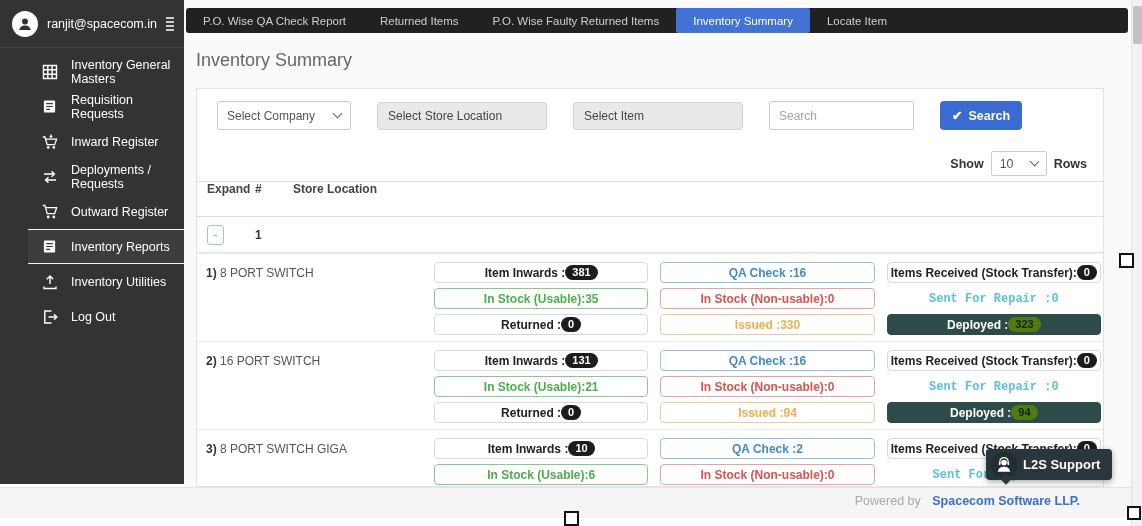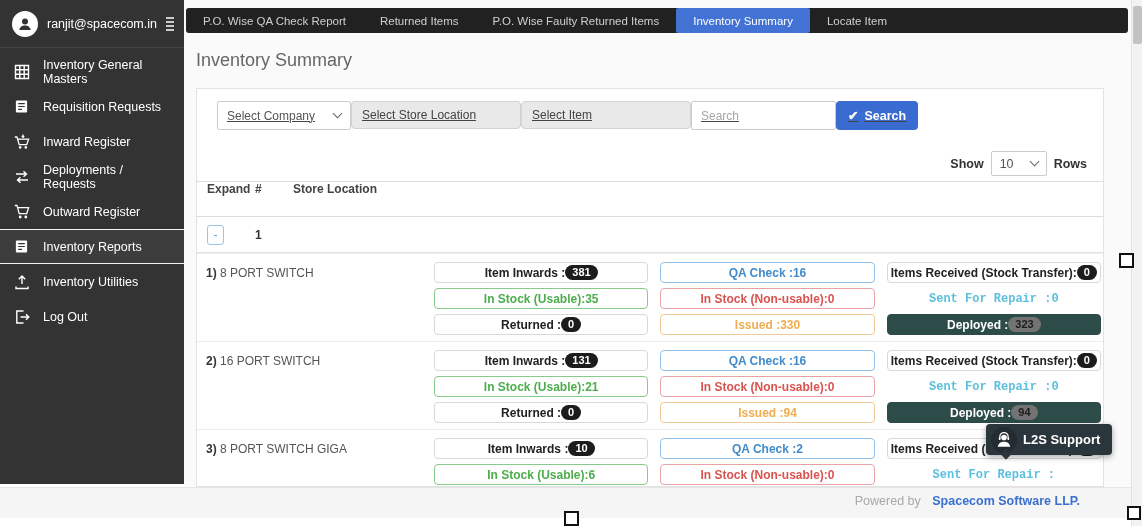--- a/index.html
+++ b/index.html
@@ -10,39 +10,39 @@
   }
 
   
   .sidebar { position:absolute; left:0; top:0; width:184px; height:484px; background:#333; z-index:5; }
   .user-row { display:flex; align-items:center; gap:9px; height:48px; padding:0 10px 0 12px;
               border-bottom:1px solid rgba(255,255,255,.09); }
   .avatar { width:26px; height:26px; border-radius:50%; background:#fff; display:flex; align-items:center; justify-content:center; flex:0 0 26px; }
   .user-email { color:#fff; font-size:12.5px; flex:1; }
   .hamburger { width:18px; display:flex; flex-direction:column; gap:2px; cursor:pointer; }
   .hamburger span { display:block; height:2px; background:#ccc; }
-  .menu { padding-top:6px; }
+  .menu { padding-top:6px;padding-left:28px; }
   .menu-item { display:flex; align-items:center; gap:13px; height:35px; padding:0 10px 0 13px;
                color:#fff; font-size:12.5px; cursor:pointer; }
   .menu-item .mi-icon { width:17px; height:17px; flex:0 0 17px; display:flex; align-items:center; justify-content:center; }
   .menu-item.active { background:#3d3d3d; border-top:1px solid #f2f2f2; border-bottom:1px solid #f2f2f2; }
 
   
   .main-bg { position:absolute; left:184px; top:0; width:958px; height:487px; background:#fafafa; }
   .topnav { position:absolute; left:186px; top:8px; width:942px; height:25px; background:#212121;
             border-radius:3px; display:flex; align-items:stretch; z-index:4; }
   .tab { display:flex; align-items:center; padding:12px 17px; color:#cfcfcf; font-size:11.5px; cursor:pointer; white-space:nowrap; }
   .tab.active { background:#4272d3; color:#fff; border-radius:2px; }
 
   .page-title { position:absolute; left:196px; top:50px; font-size:18px; color:#666; z-index:3; }
 
   
   .card { position:absolute; left:196px; top:88px; width:908px; height:399px; background:#fff;
           border:1px solid #e2e2e2; overflow:hidden; z-index:3; }
-  .filters { display:flex; gap:0; padding:12px 0 0 20px; align-items:flex-start;text-decoration:underline; }
+  .filters { display:flex; gap:26px; padding:12px 0 0 20px; align-items:flex-end; }
   .sel-company { width:134px; height:29px; border:1px solid #ccc; background:#fff; border-radius:2px;
                  display:flex; align-items:center; justify-content:space-between; padding:0 9px; color:#555; cursor:pointer; }
   .chev { width:7px; height:7px; border-right:1.5px solid #666; border-bottom:1.5px solid #666;
           transform:rotate(45deg); margin-top:-4px; }
   .sel-gray { width:170px; height:28px; background:#e9e9e9; border:1px solid #d2d2d2; border-radius:4px;
               display:flex; align-items:center; padding:0 10px; color:#444; cursor:pointer; }
   .search-input { width:145px; height:29px; border:1px solid #ccc; border-radius:2px; padding:0 9px;
                   font-family:"Liberation Sans",sans-serif; font-size:12px; color:#333; outline:none; }
   .search-input::placeholder { color:#a5a5a5; }
   .search-btn { height:29px; padding:0 12px; background:#3a6bd0; border:none; border-radius:4px; color:#fff;
@@ -72,35 +72,35 @@
   .sb { height:21px; border-radius:4px; display:flex; align-items:center; justify-content:center; 
         font-weight:bold; font-size:12px; }
   .v-plain { background:#fff; border:1px solid #d8d8d8; color:#222; }
   .v-blue  { background:#fff; border:1px solid #92c1e9; color:#428bca; }
   .v-green { background:#fff; border:1px solid #86cb8c; color:#4cae4c; }
   .v-red   { background:#fff; border:1px solid #e9a1a1; color:#d9534f; }
   .v-orange{ background:#fff; border:1px solid #f2c894; color:#f0ad4e; }
   .v-repair{ background:transparent; border:none; color:#5bc0de;font-family:Liberation Mono, monospace; }
   .v-deployed { background:#2d4c49; border:1px solid #2d4c49; color:#fff; }
   .badge { background:#1c1c1c; color:#fff; border-radius:9px; padding:1px 7px; font-size:11px; line-height:13px; }
-  .badge-light { background:#737373; color:#1c1c1c; border-radius:9px; padding:1px 7px; font-size:11px; line-height:13px; }
+  .badge-light { background:#4d7c0f; color:#1c1c1c; border-radius:9px; padding:1px 7px; font-size:11px; line-height:13px; }
 
   
   .footer { position:absolute; left:0; top:487px; width:1142px; height:31px; background:#f5f5f5;
             border-top:1px solid #e5e5e5; z-index:6; text-align:right; padding:6px 62px 0 0; font-size:12.5px; }
   .powered { color:#a9a9a9; }
   .footer-link { color:#3a70d0; font-weight:bold; cursor:pointer; margin-left:8px; }
 
   
   .scrollbar { position:absolute; right:0; top:0; width:11px; height:526px; background:#f2f2f2;
                border-left:1px solid #e3e3e3; z-index:7; }
   .scroll-thumb { position:absolute; left:1px; top:6px; width:9px; height:38px; background:#c2c2c2; border-radius:2px; cursor:pointer; }
 
   
-  .support-btn { position:absolute; left:986px; top:424px; width:126px; height:31px; background:#2b353c;
+  .support-btn { position:absolute; left:986px; top:449px; width:126px; height:31px; background:#2b353c;
                  border-radius:4px; display:flex; align-items:center; z-index:8; cursor:pointer;
                  box-shadow:0 2px 6px rgba(0,0,0,.35); }
   .support-avatar { width:26px; height:26px; border-radius:50%; background:#222c31; margin:0 6px 0 5px;
                     display:flex; align-items:center; justify-content:center; }
   .support-label { color:#fff; font-weight:bold; font-size:13px; }
   .support-tail { position:absolute; left:16px; bottom:-3px; width:8px; height:8px; background:#2b353c; transform:rotate(45deg); }
 
   
   .handle { position:absolute; background:#fff; border:2px solid #111; z-index:9; }
   .h1 { left:1119px; top:253px; width:15px; height:15px; }

